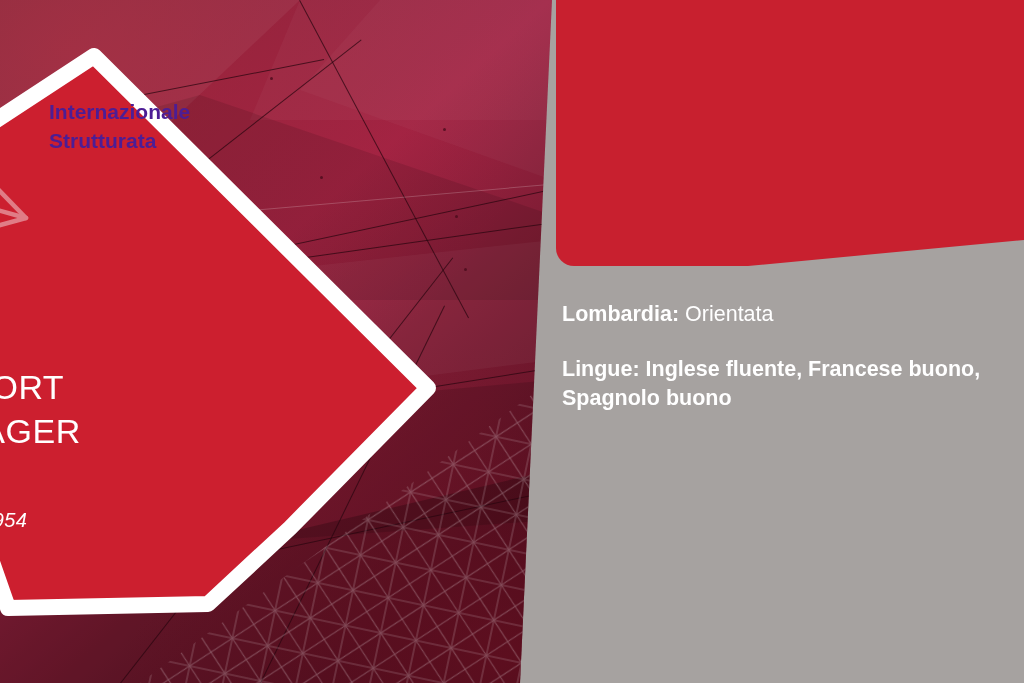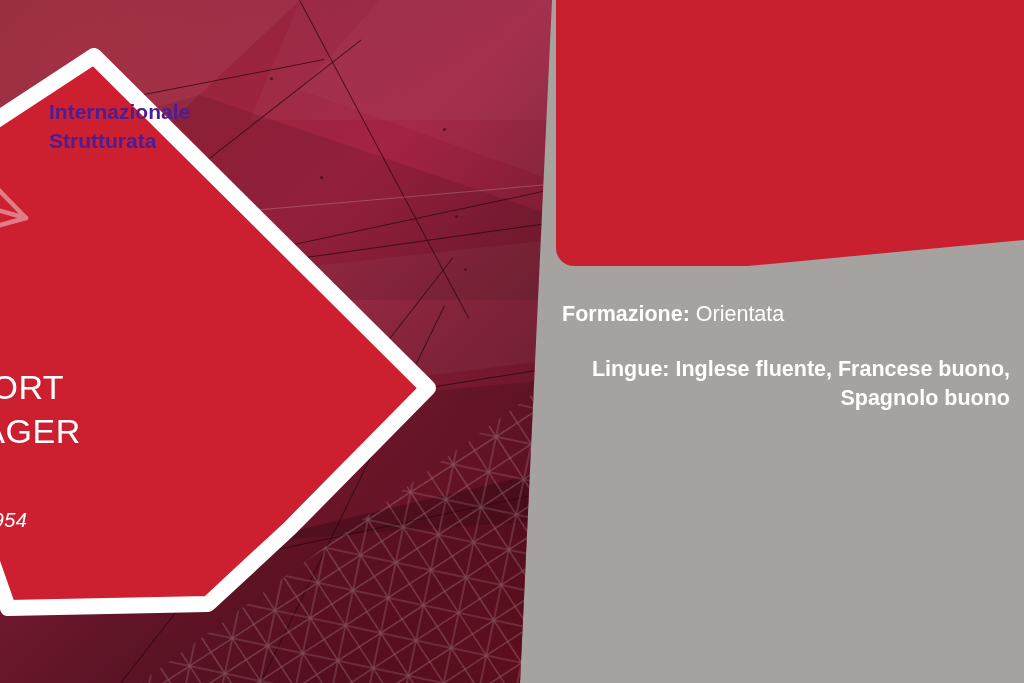--- a/index.html
+++ b/index.html
@@ -161,21 +161,21 @@
   .details {
     position: absolute;
     left: 562px;
     top: 300px;
     width: 448px;
     color: #ffffff;
     font-size: 21.5px;
     line-height: 1.34;
   }
   .detail-row { margin-bottom: 26px; }
-  .detail-row:last-child { margin-bottom: 8px; text-align: right; }
+  .detail-row:last-child { margin-bottom: 8px; }
   .detail-key { font-weight: bold; }
   .detail-val { font-weight: bold; }
   .detail-row.soft .detail-val { font-weight: normal; }
 </style>
 </head>
 <body>
 
 <div id="card">
 
   <div class="gray-panel"></div>
@@ -263,21 +263,21 @@
   </div>
 
   <div class="red-panel"></div>
   <div class="headline">
     <div>Internazionale</div>
     <div>Strutturata</div>
   </div>
 
   <div class="details">
     <div class="detail-row soft">
-      <span class="detail-key">Formazione:</span>
+      <span class="detail-key">Lombardia:</span>
       <span class="detail-val">Orientata</span>
     </div>
     <div class="detail-row">
       <span class="detail-key">Lingue:</span>
       <span class="detail-val">Inglese fluente, Francese buono, Spagnolo buono</span>
     </div>
   </div>
 
 </div>
 

